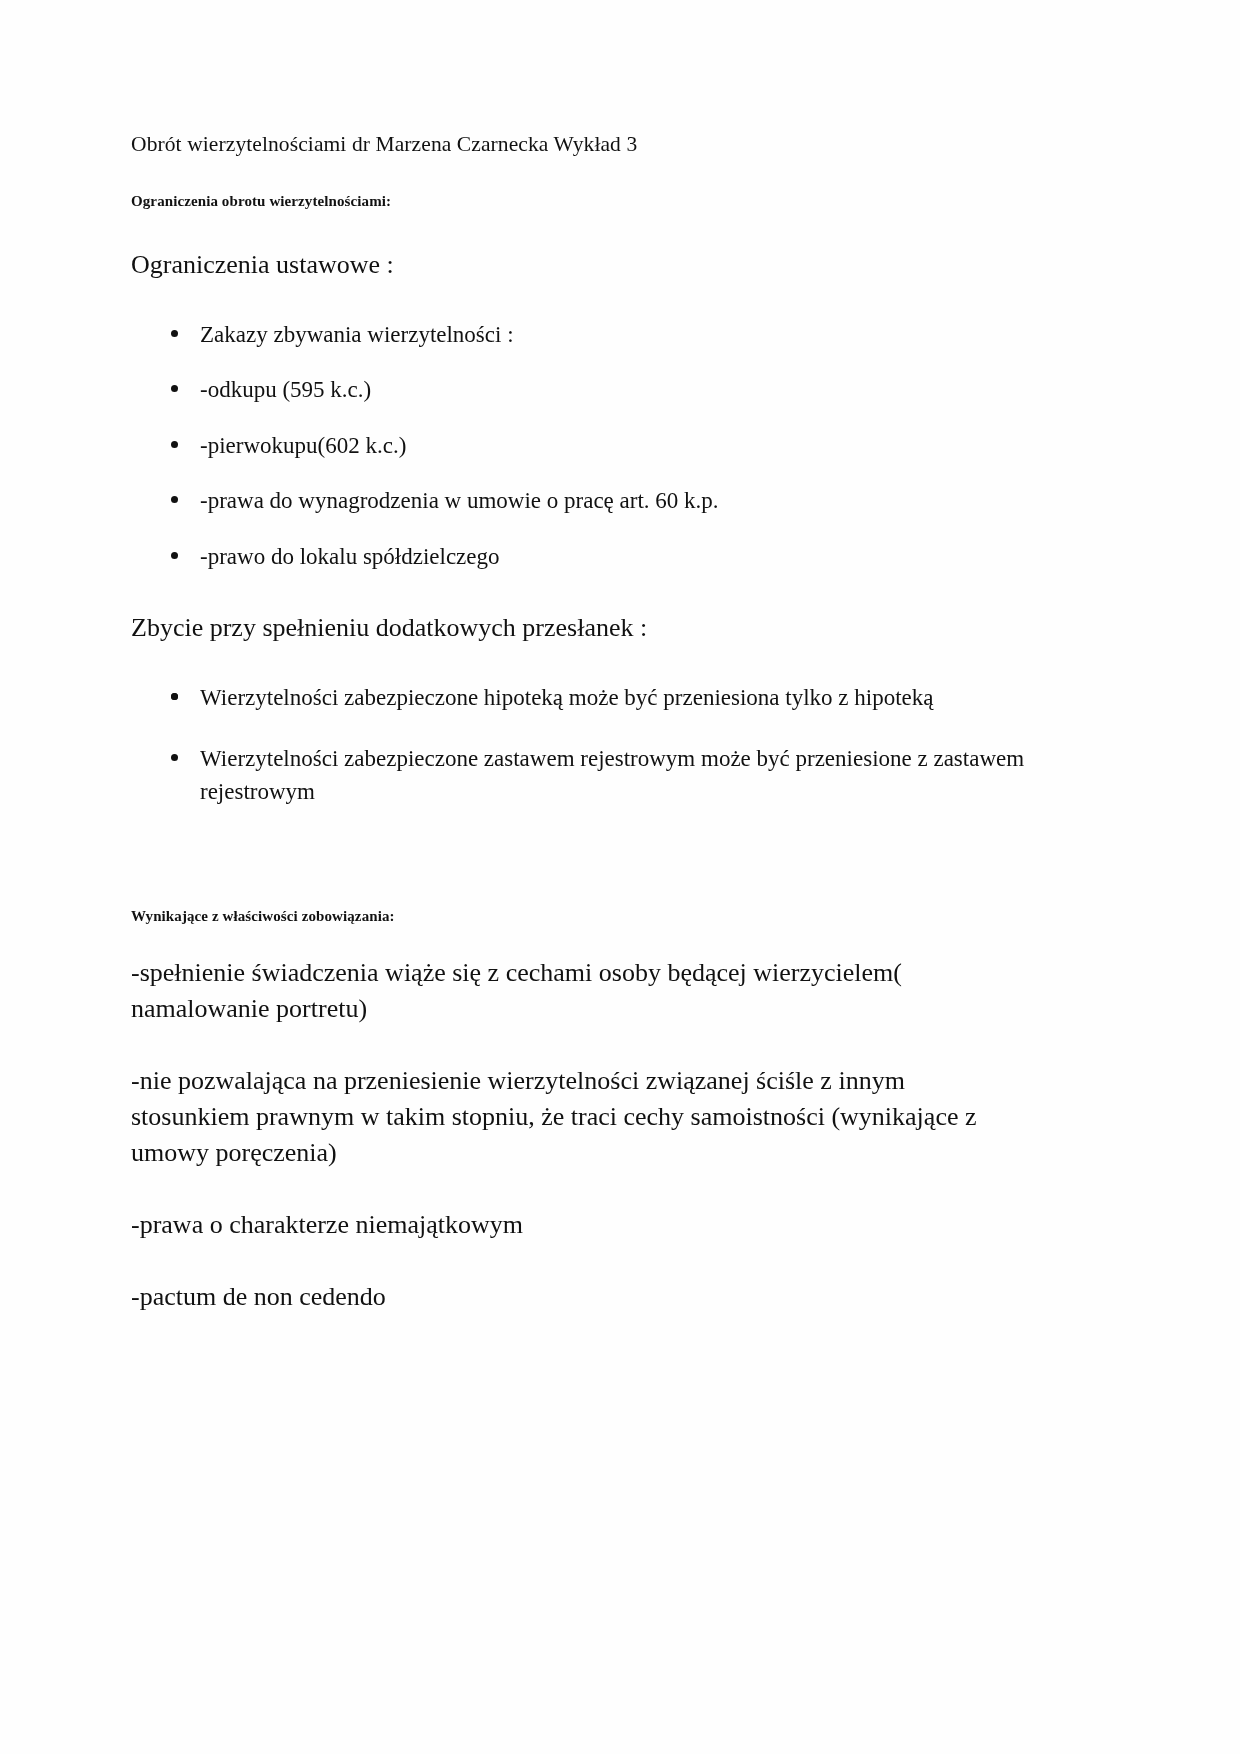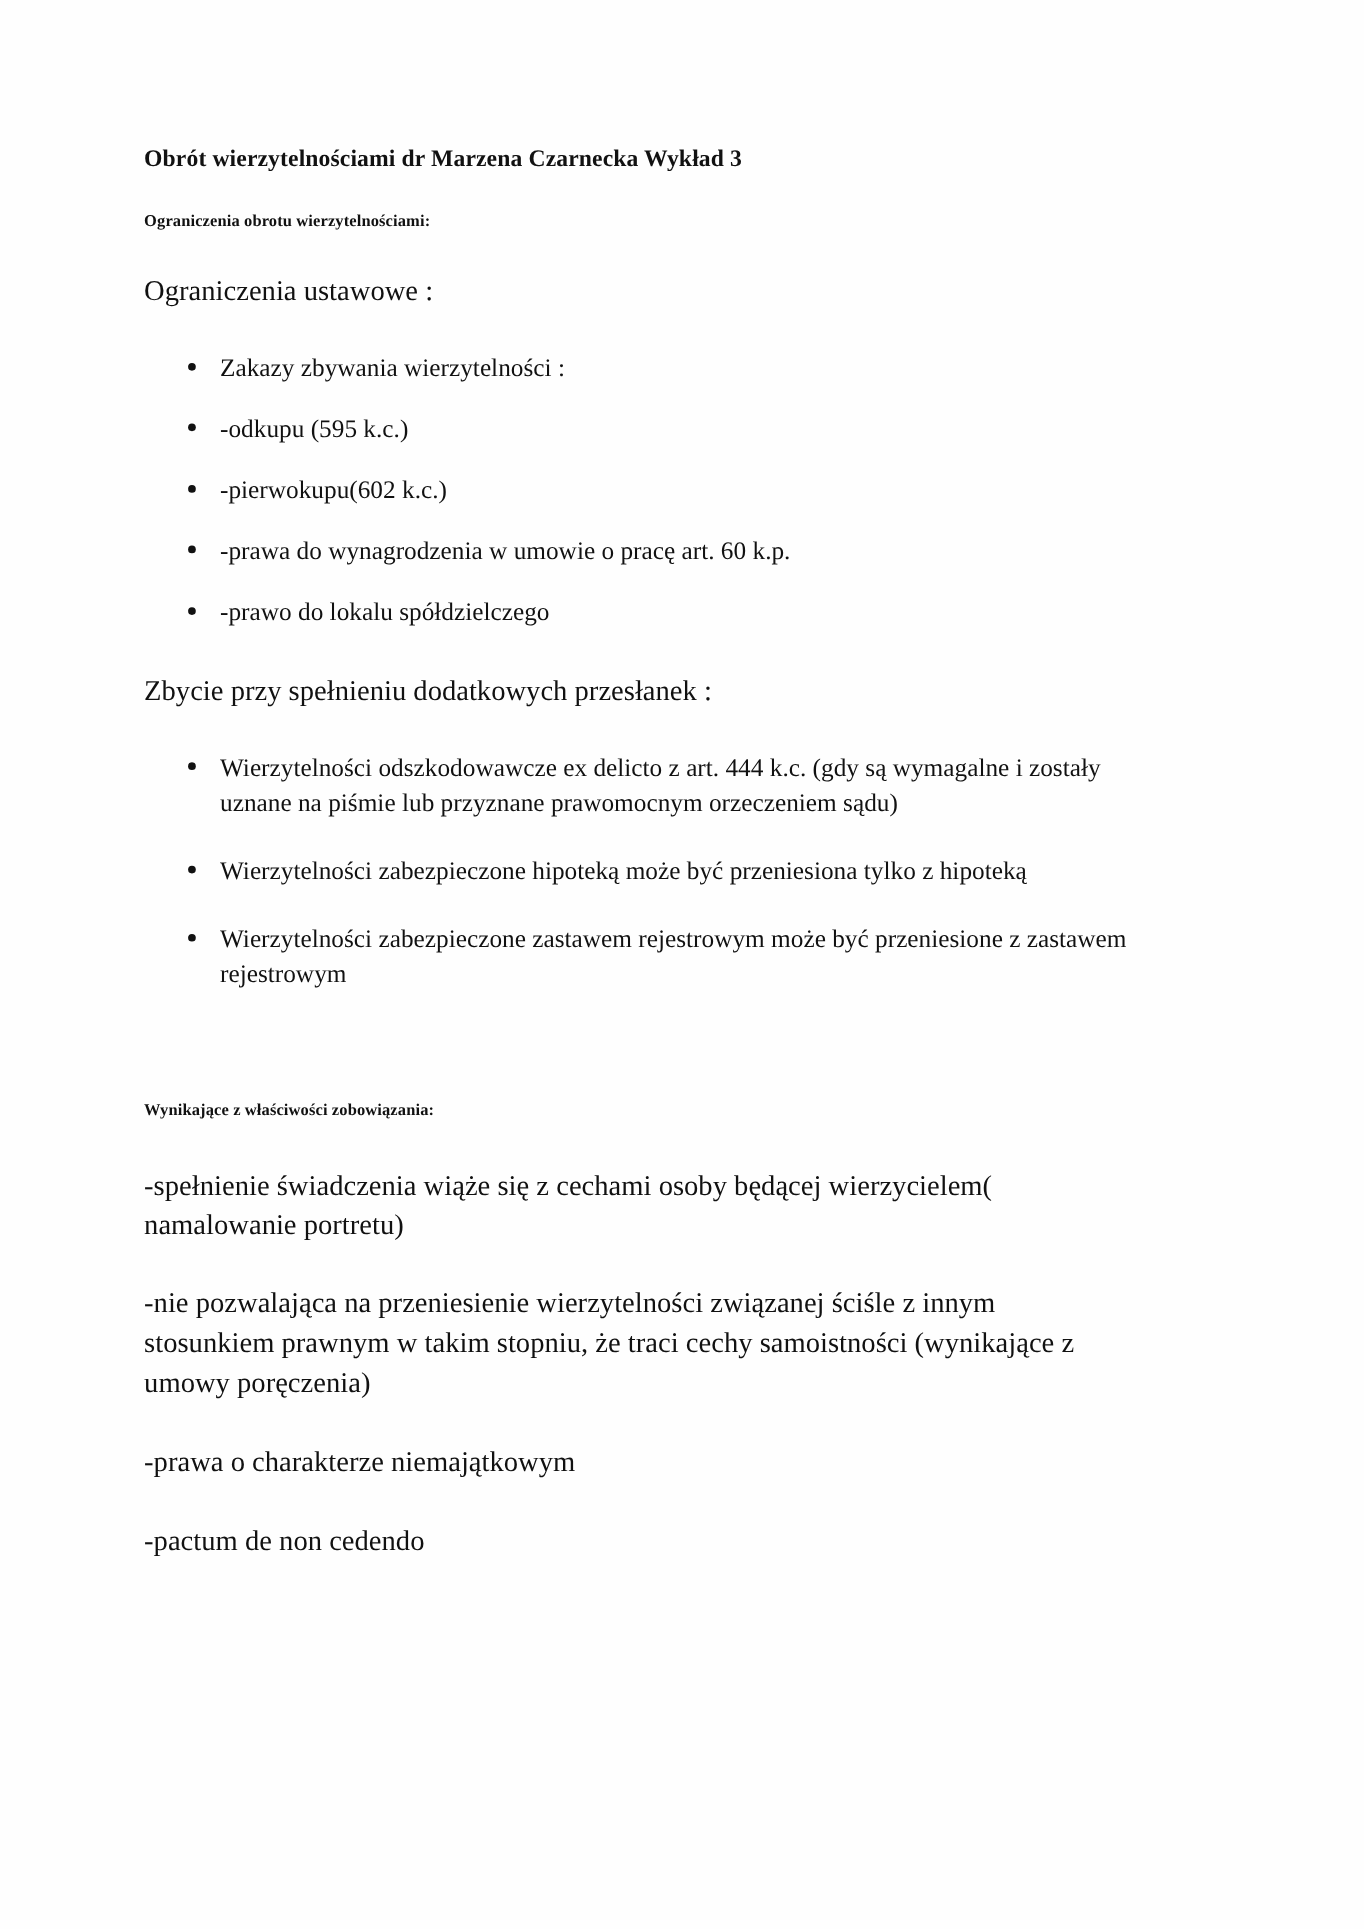--- a/index.html
+++ b/index.html
@@ -18,21 +18,21 @@
     overflow: hidden;
   }
   .content {
     position: absolute;
     left: 131px;
     top: 131px;
     width: 860px;
   }
   .line-h1 {
     font-size: 21.5px;
-    font-weight: bold;
+    font-weight: normal;
     letter-spacing: 0.1px;
     margin: 0 0 34px 0;
     line-height: 1.25;
   }
   .line-h2 {
     font-size: 15px;
     font-weight: bold;
     letter-spacing: 0.1px;
     margin: 0 0 36px 0;
     line-height: 1.25;
@@ -74,21 +74,21 @@
   ul.bullets.tight li {
     margin-bottom: 23px;
   }
   ul.bullets.wide li {
     width: 830px;
   }
   .spacer-lg {
     height: 62px;
   }
   .heading-gap {
-    margin-bottom: 40px;
+    margin-bottom: 30px;
   }
 </style>
 </head>
 <body>
 
 <div class="page">
   <div class="content">
 
     <h1 class="line-h1">Obrót wierzytelnościami dr Marzena Czarnecka Wykład 3</h1>
 
@@ -117,21 +117,20 @@
         <span class="dot"></span>
         <span>-prawo do lokalu spółdzielczego</span>
       </li>
     </ul>
 
     <p class="para">Zbycie przy spełnieniu dodatkowych przesłanek :</p>
 
     <ul class="bullets wide">
       <li>
         <span class="dot"></span>
-        <span>Wierzytelności odszkodowawcze ex delicto z art. 444 k.c. (gdy są wymagalne i zostały uznane na piśmie lub przyznane prawomocnym orzeczeniem sądu)</span>
       </li>
       <li>
         <span class="dot"></span>
         <span>Wierzytelności zabezpieczone hipoteką może być przeniesiona tylko z hipoteką</span>
       </li>
       <li>
         <span class="dot"></span>
         <span>Wierzytelności zabezpieczone zastawem rejestrowym może być przeniesione z zastawem rejestrowym</span>
       </li>
     </ul>

